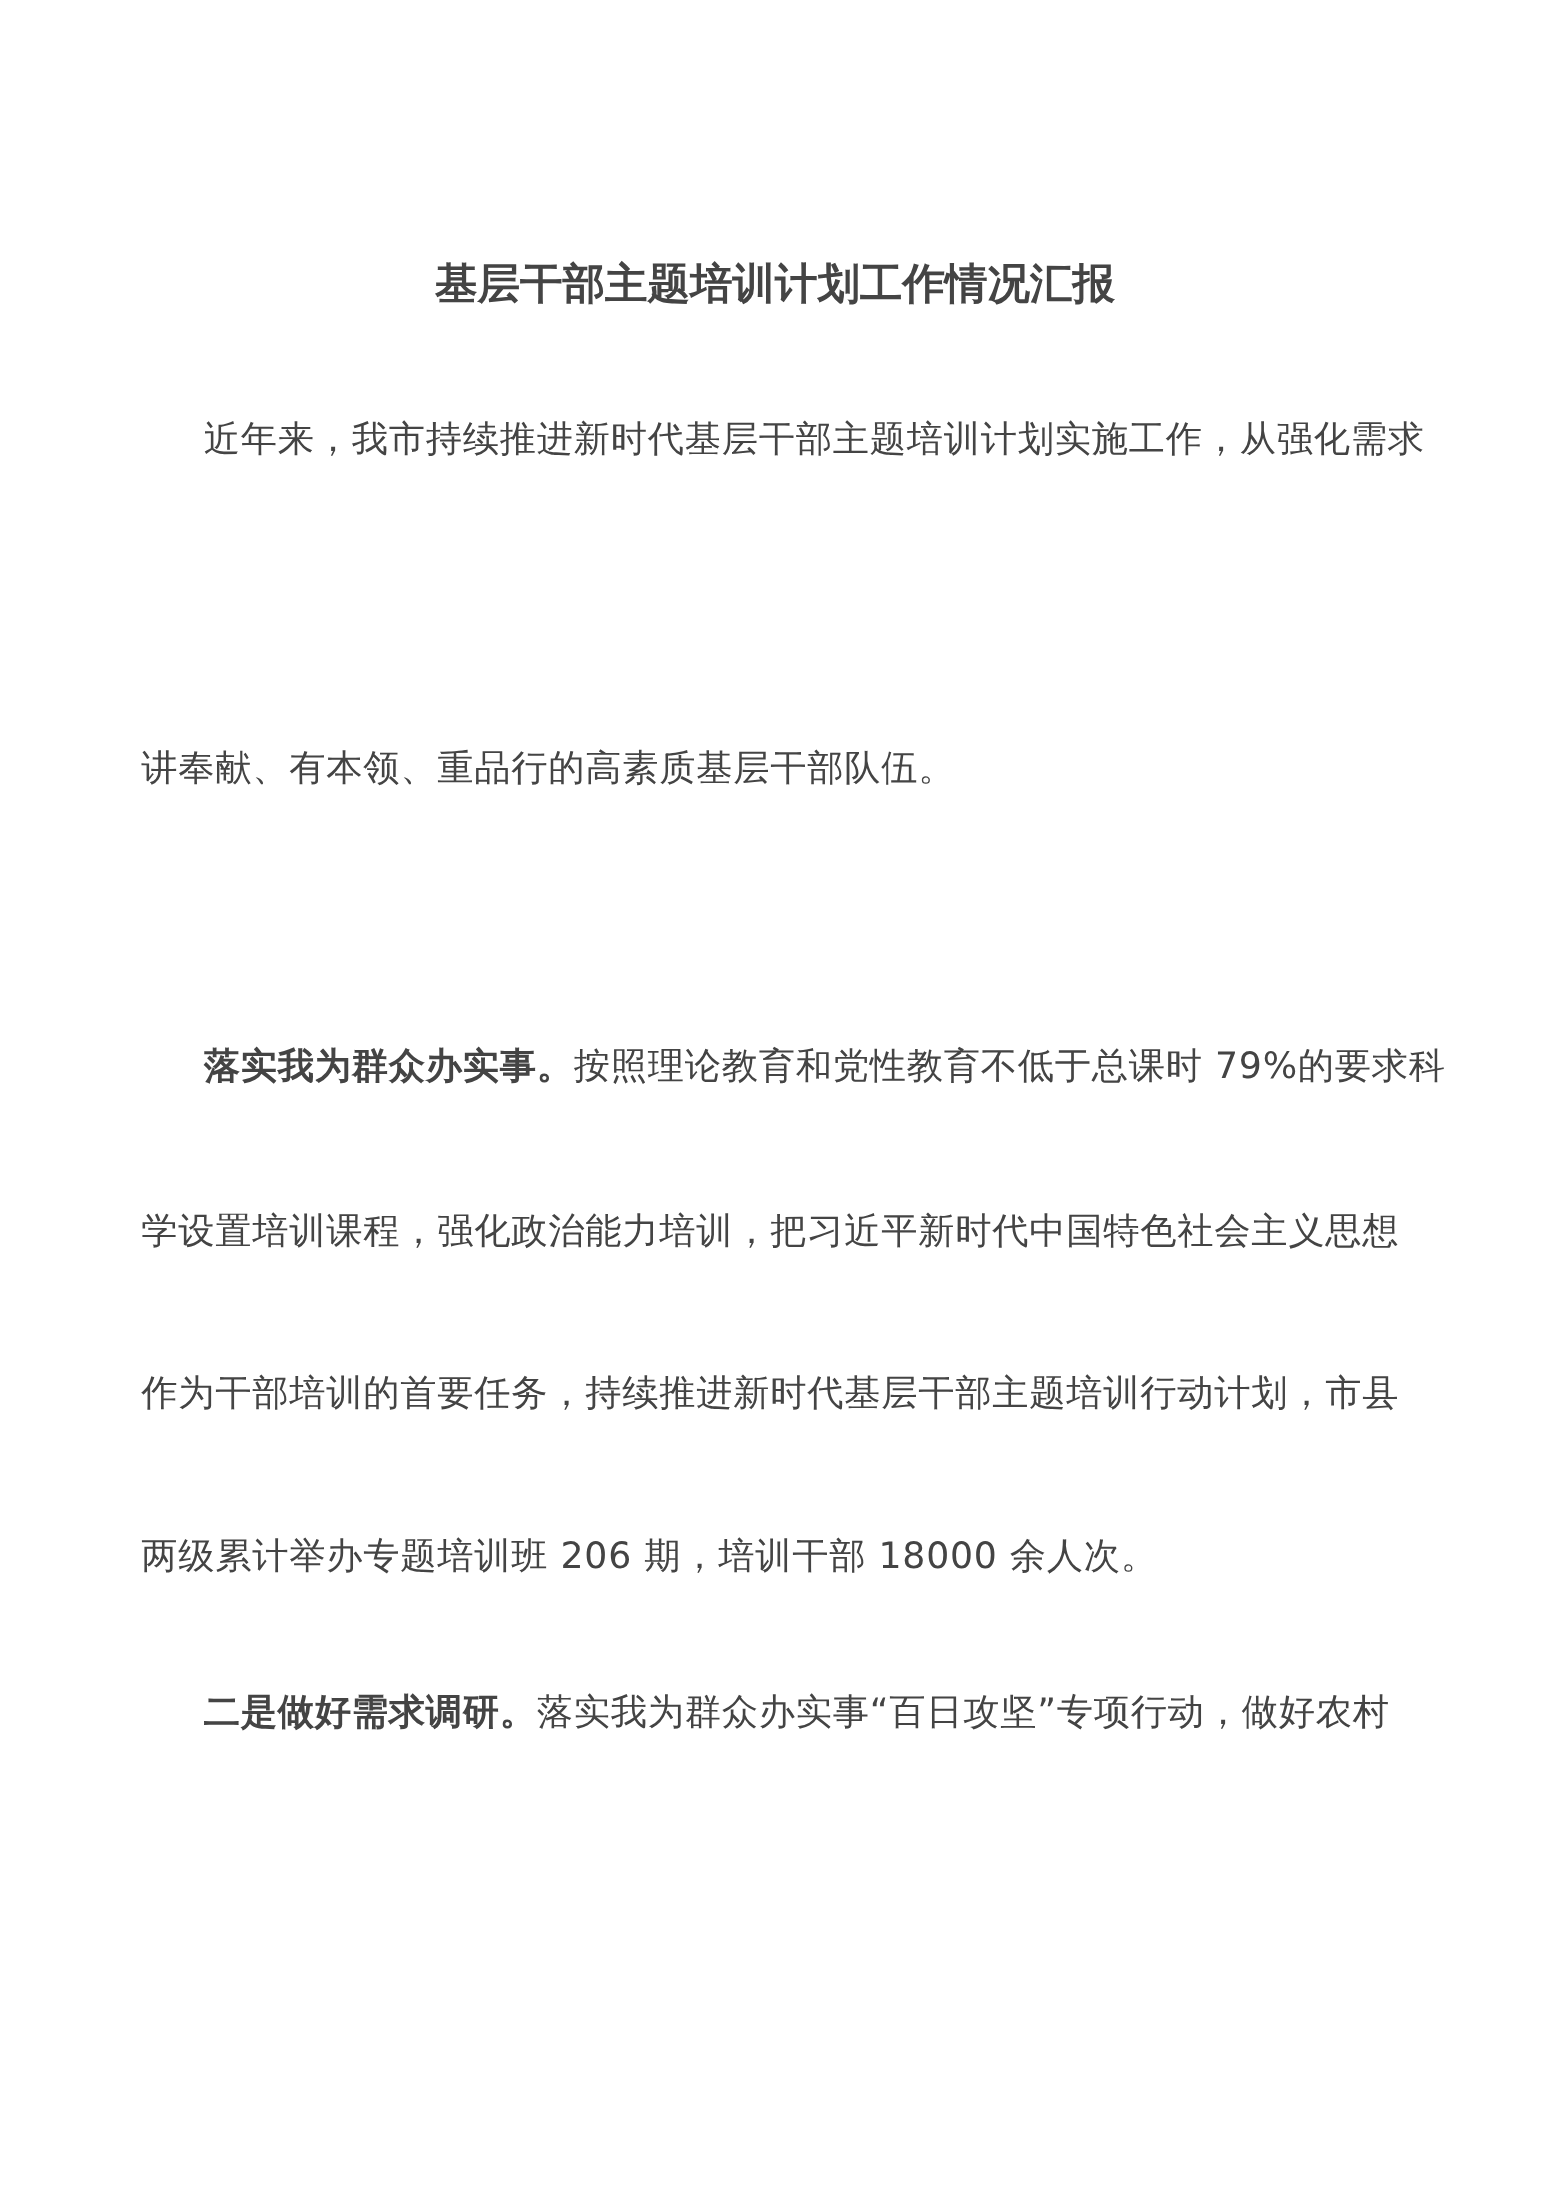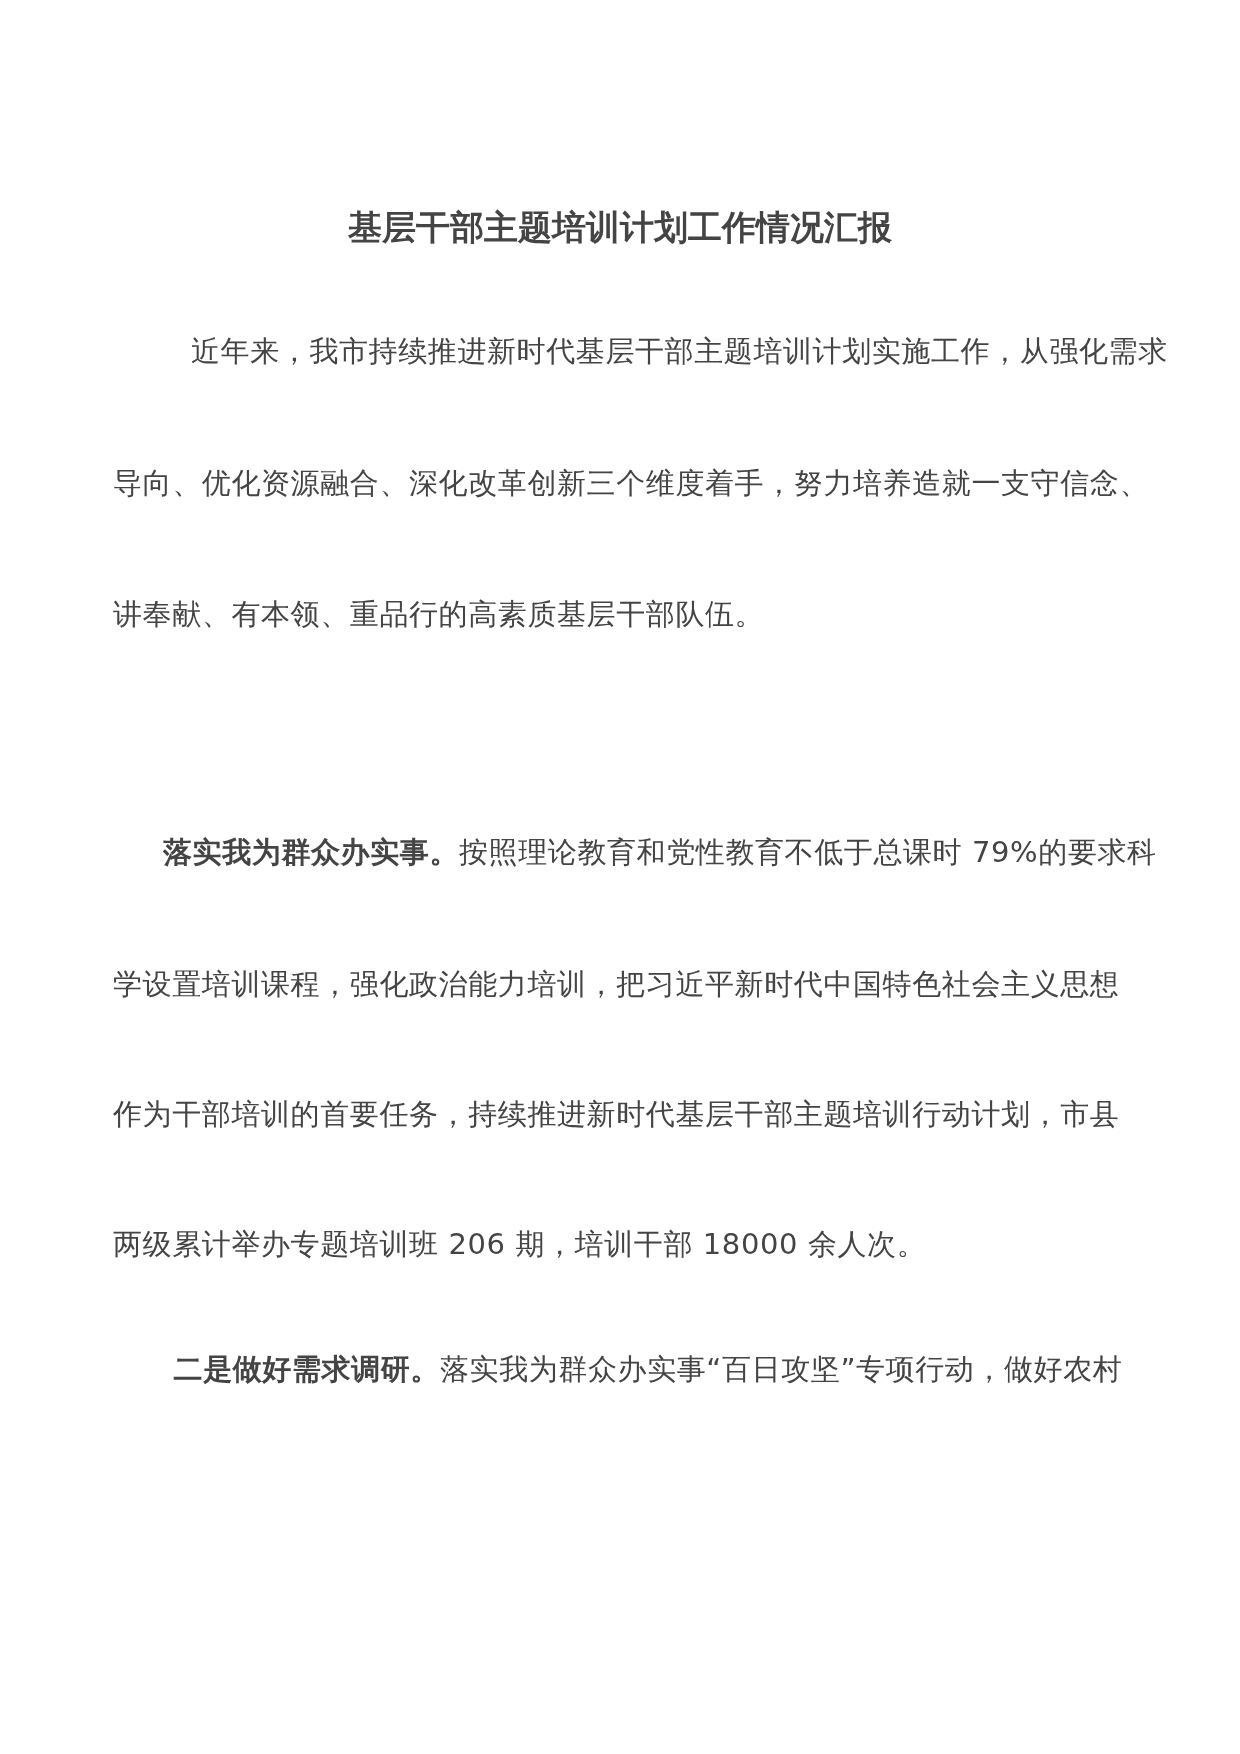--- a/index.html
+++ b/index.html
@@ -52,29 +52,28 @@
     font-weight: bold;
   }
 </style>
 </head>
 <body>
 
 <div class="page">
 
   <div class="title">基层干部主题培训计划工作情况汇报</div>
 
-  <div class="line indent" style="top:331px;margin-left:28px;">近年来，我市持续推进新时代基层干部主题培训计划实施工作，从强化需求</div>
-  <div class="line" style="top:463px;">导向、优化资源融合、深化改革创新三个维度着手，努力培养造就一支守信念、</div>
+  <div class="line indent" style="top:331px;">近年来，我市持续推进新时代基层干部主题培训计划实施工作，从强化需求</div>
   <div class="line" style="top:594px;">讲奉献、有本领、重品行的高素质基层干部队伍。</div>
 
 
   <div class="line indent" style="top:832px;">
     <span class="bold">落实我为群众办实事。</span><span>按照理论教育和党性教育不低于总课时 79%的要求科</span>
   </div>
   <div class="line" style="top:964px;">学设置培训课程，强化政治能力培训，把习近平新时代中国特色社会主义思想</div>
   <div class="line" style="top:1094px;">作为干部培训的首要任务，持续推进新时代基层干部主题培训行动计划，市县</div>
   <div class="line" style="top:1224px;">两级累计举办专题培训班 206 期，培训干部 18000 余人次。</div>
 
-  <div class="line indent" style="top:1349px;text-align:center;">
+  <div class="line indent" style="top:1349px;">
     <span class="bold">二是做好需求调研。</span><span>落实我为群众办实事“百日攻坚”专项行动，做好农村</span>
   </div>
 
 </div>
 
 </body></html>

